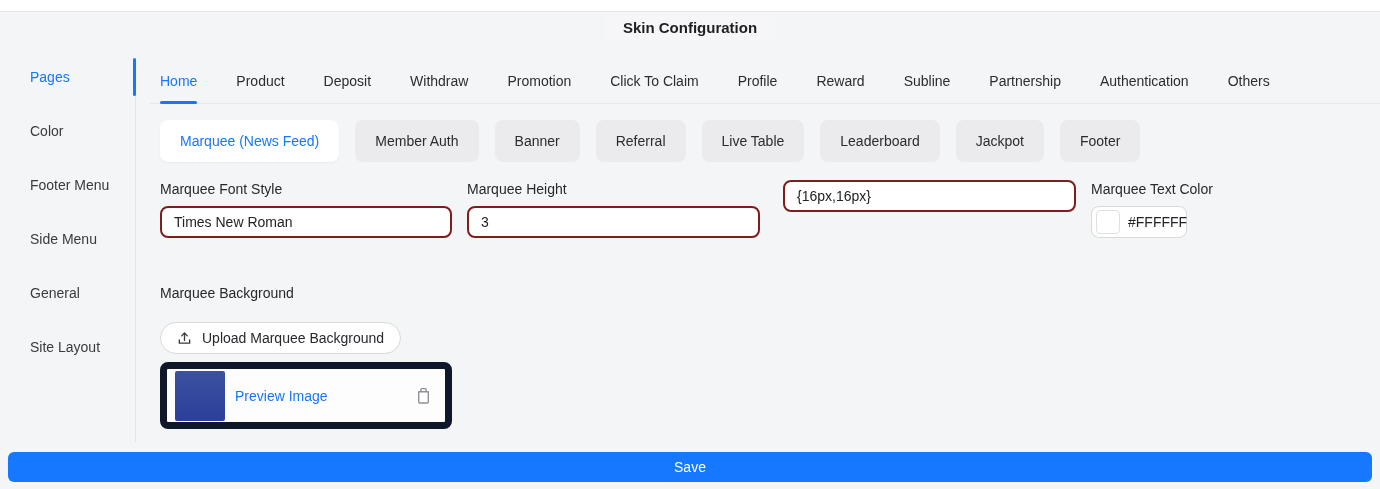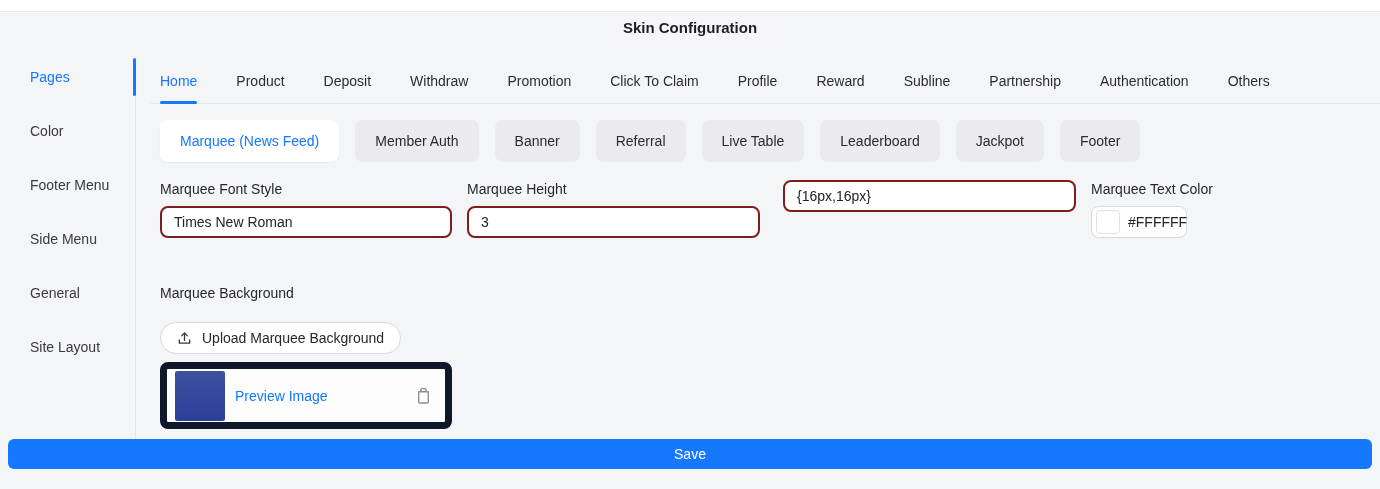--- a/index.html
+++ b/index.html
@@ -66,21 +66,21 @@
   }
   .preview-card {
     margin-top:8px; width:292px; height:67px; border:7px solid #0f172a; border-radius:8px;
     background:#fdfdfe; display:flex; align-items:center; padding:8px 14px 8px 8px;
   }
   .thumb { width:50px; height:50px; border-radius:2px; }
   .preview-link { font-size:14px; color:#1677ff; margin-left:10px; cursor:pointer; }
   .trash { margin-left:auto; cursor:pointer; display:flex; align-items:center; }
   
   .save-btn {
-    position:absolute; left:8px; right:8px; bottom:20px; height:30px;
+    position:absolute; left:8px; right:8px; bottom:7px; height:30px;
     background:#1677ff; border:none; border-radius:6px; color:#fff; font-size:14px;
     font-family:"Liberation Sans",sans-serif; cursor:pointer;
   }
   svg { display:block; }
 </style>
 </head>
 <body>
 
 <div class="top-strip"></div>
 <div class="page-title">Skin Configuration</div>

